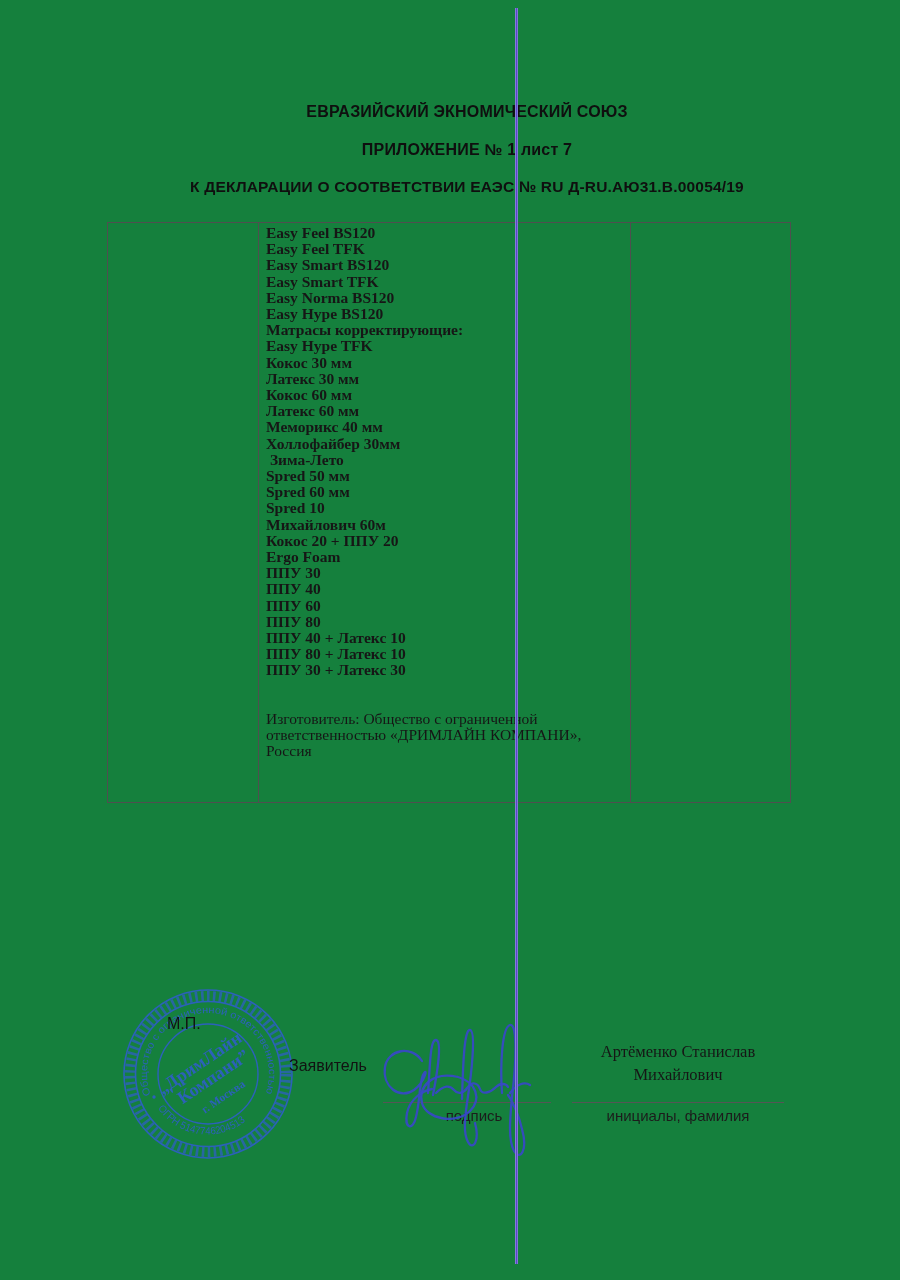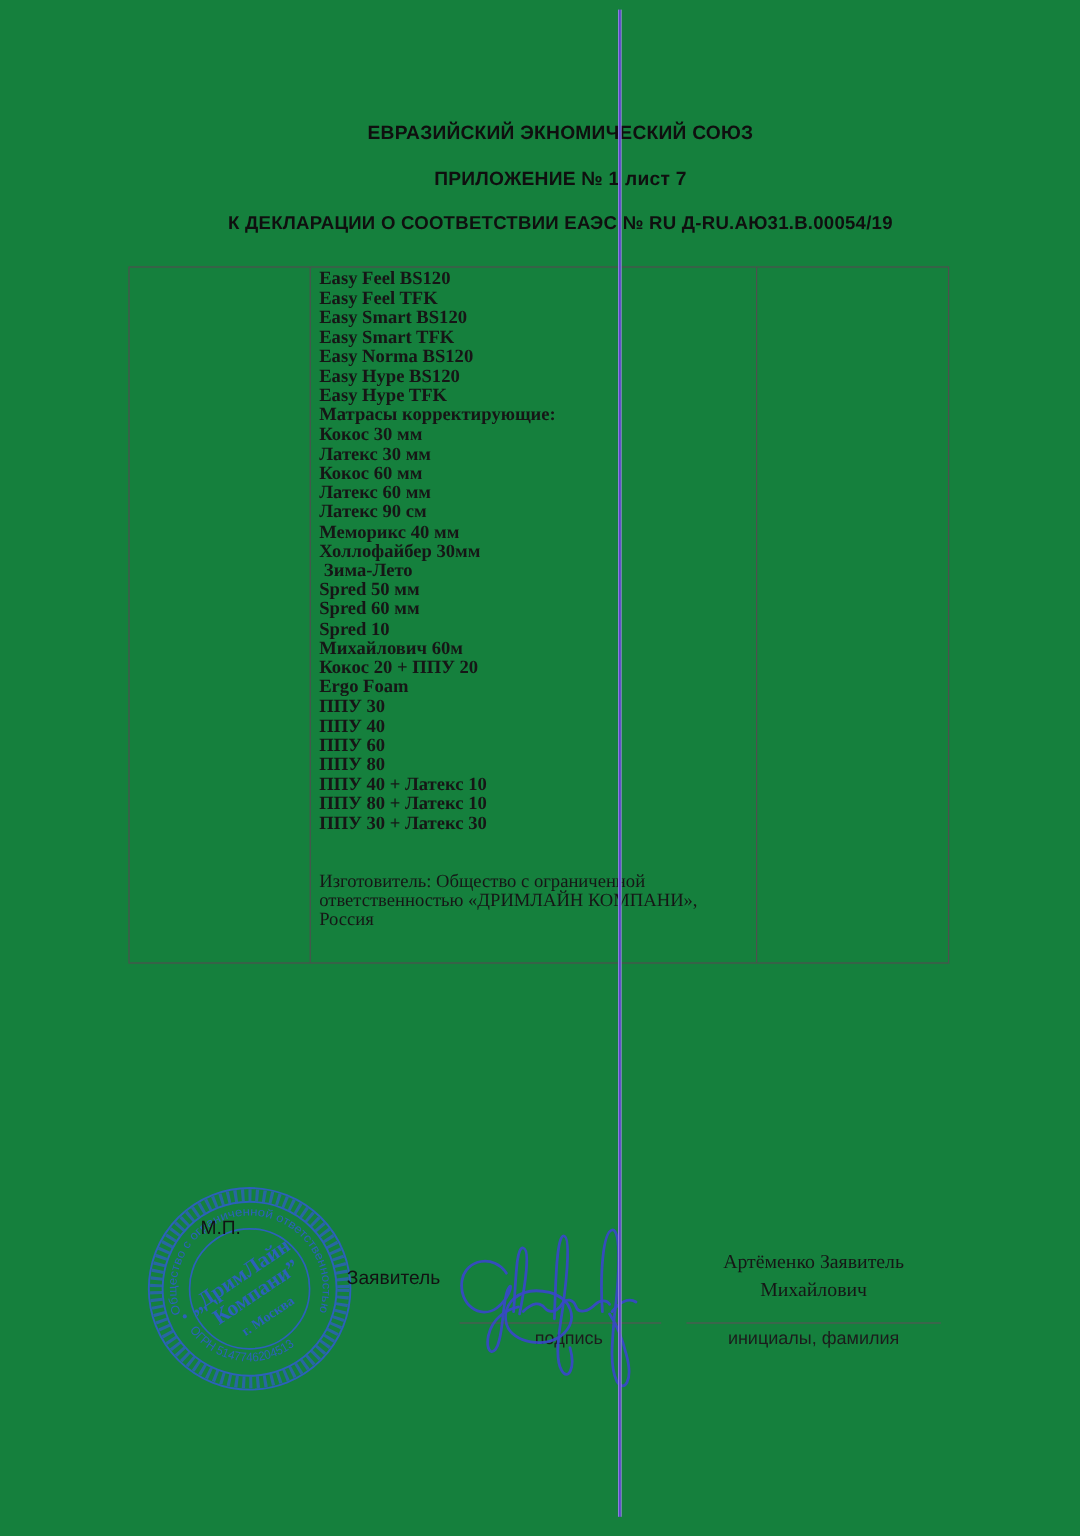--- a/index.html
+++ b/index.html
@@ -70,27 +70,26 @@
     <div class="vdiv vdiv1"></div>
     <div class="vdiv vdiv2"></div>
     <div class="cell-content">
       <div>
           <div class="product-line bold">Easy Feel BS120</div>
           <div class="product-line bold">Easy Feel TFK</div>
           <div class="product-line bold">Easy Smart BS120</div>
           <div class="product-line bold">Easy Smart TFK</div>
           <div class="product-line bold">Easy Norma BS120</div>
           <div class="product-line bold">Easy Hype BS120</div>
+          <div class="product-line bold">Матрасы корректирующие:</div>
           <div class="product-line bold">Easy Hype TFK</div>
-          <div class="product-line bold">Матрасы корректирующие:</div>
           <div class="product-line bold">Кокос 30 мм</div>
           <div class="product-line bold">Латекс 30 мм</div>
           <div class="product-line bold">Кокос 60 мм</div>
           <div class="product-line bold">Латекс 60 мм</div>
-          <div class="product-line bold">Латекс 90 см</div>
           <div class="product-line bold">Меморикс 40 мм</div>
           <div class="product-line bold">Холлофайбер 30мм</div>
           <div class="product-line bold"> Зима-Лето</div>
           <div class="product-line bold">Spred 50 мм</div>
           <div class="product-line bold">Spred 60 мм</div>
           <div class="product-line bold">Spred 10</div>
           <div class="product-line bold">Михайлович 60м</div>
           <div class="product-line bold">Кокос 20 + ППУ 20</div>
           <div class="product-line bold">Ergo Foam</div>
           <div class="product-line bold">ППУ 30</div>
@@ -141,18 +140,18 @@
     <path d="M 58,88 C 60,62 60,34 66,35 C 72,36 68,64 63,90"></path>
     <path d="M 92,94 C 93,62 94,24 100,25 C 106,26 102,66 97,98 C 95,112 93,128 98,137 C 103,146 110,136 105,118"></path>
     <path d="M 66,88 C 74,80 80,80 84,85 C 88,90 94,88 98,82 C 102,76 108,78 110,84 C 112,90 120,88 126,82 C 130,78 136,78 138,82"></path>
     <path d="M 132,88 C 130,60 132,22 140,20 C 148,18 146,60 142,92 C 140,114 138,134 144,146 C 150,156 158,146 152,124 C 148,108 142,96 138,90"></path>
     <path d="M 140,88 C 146,80 154,76 160,80"></path>
   </svg>
 
   <div class="caption caption-sign">подпись</div>
 
   <div class="name-block">
-    <div>Артёменко Заявитель</div>
+    <div>Артёменко Станислав</div>
     <div>Михайлович</div>
   </div>
   <div class="caption caption-name">инициалы, фамилия</div>
 
 </div>
 
 </body></html>

